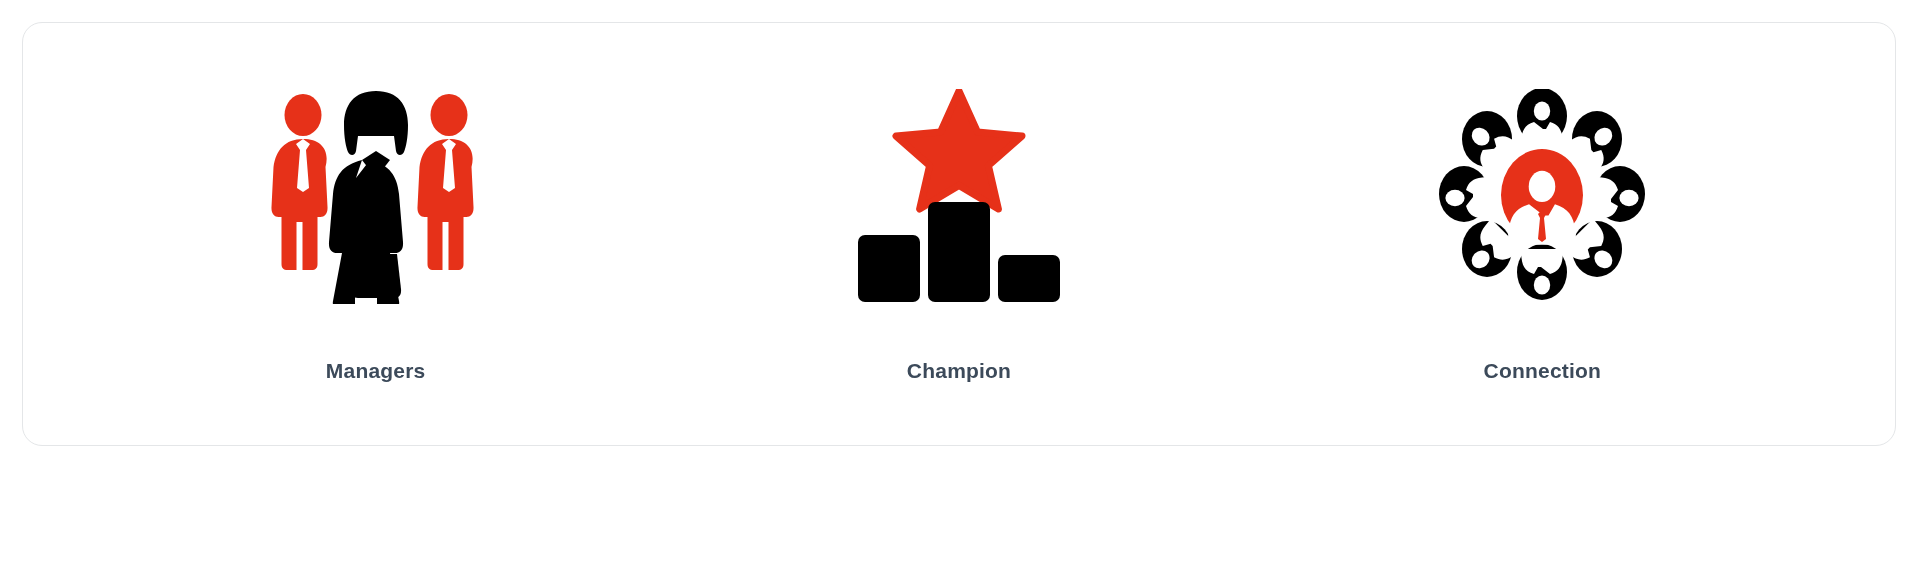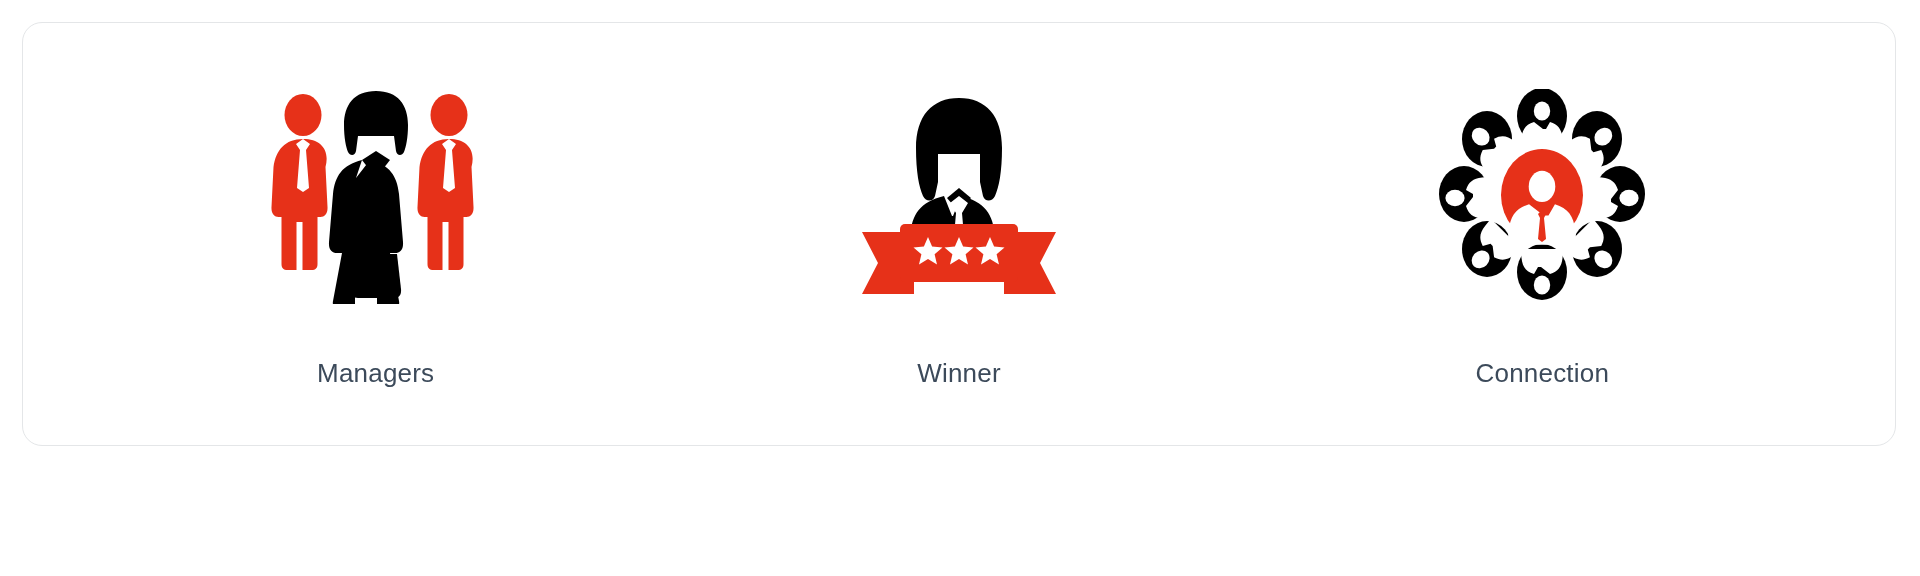--- a/index.html
+++ b/index.html
@@ -47,26 +47,26 @@
     display:flex;
     align-items:flex-end;
     justify-content:center;
     padding-bottom:8px;
     box-sizing:border-box;
   }
   .icon-wrap svg{display:block;}
 
   .label{
     margin-top:48px;
-    font-size:26px;
+    font-size:21px;
     line-height:1;
     color:#3c4a5a;
     letter-spacing:0.2px;
     white-space:nowrap;
-    font-weight:400;
+    font-weight:700;
   }
 </style>
 </head>
 <body>
 
 <div class="stage">
 
   <div class="card"></div>
 
   <div class="row">
@@ -95,54 +95,34 @@
             <path d="M105 62l-14 9 14 18 14-18z"></path>
             <path d="M91 71c-20 5-27 16-29 34l-4 48c-0.5 8 3 11 8 11l5 0 -9 48c-1 5 2 8 7 8l15 0 0 -43 22 0 0 43 15 0c5 0 8-3 7-8l-9-48 5 0c5 0 8.5-3 8-11l-4-48c-2-18-9-29-29-34l-14 18z"></path>
 
             <path d="M84 165l-4 35c-0.6 6 2 9 7 9l36 0c5 0 7.6-3 7-9l-4-35z"></path>
           </g>
         </svg>
       </div>
       <div class="label">Managers</div>
     </div>
 
+
     <div class="cell">
       <div class="icon-wrap">
-        <svg width="206" height="212" viewBox="0 0 206 212" aria-hidden="true">
+        <svg width="205" height="215" viewBox="0 0 205 215" aria-hidden="true">
 
-          <g fill="#000000">
+          <path d="M103 2l18.5 41 44.5 4 -33.6 29.6 10 43.4 -39.4-23.6 -39.4 23.6 10-43.4 -33.6-29.6 44.5-4z" fill="#E63119" stroke="#E63119" stroke-width="7" stroke-linejoin="round"></path>
 
-            <path d="M103 6C76 6 60 24 60 56c0 24 3 39 7 48 3 6 10 6 12 0l3-14 0-28 42 0 0 28 3 14c2 6 9 6 12 0 4-9 7-24 7-48C146 24 130 6 103 6z"></path>
-
-            <path d="M78 40c6-10 15-15 25-15s19 5 25 15l0 16-50 0z"></path>
-
-            <path d="M103 96l-12 10 12 14 12-14z"></path>
-
-            <path d="M88 104c-24 6-32 18-34 40l-2 24 38 0 0-24 13 0 0 24 38 0 -2-24c-2-22-10-34-34-40l-8 20-1 0z"></path>
-          </g>
-
-          <path d="M103 104l-9 7 6 10-4 47 7 0 7 0 -4-47 6-10z" fill="#ffffff"></path>
-
-          <g fill="#E63119">
-            <path d="M6 140l52 0 0 62 -52 0 16-31z"></path>
-            <path d="M200 140l-52 0 0 62 52 0 -16-31z"></path>
-          </g>
-
-          <rect x="44" y="132" width="118" height="58" rx="5" fill="#E63119"></rect>
-
-          <g fill="#ffffff">
-            <path d="M72 145l4.1 9.6 10.4 0.8 -7.9 6.8 2.4 10.2 -9-5.5 -9 5.5 2.4-10.2 -7.9-6.8 10.4-0.8z"></path>
-            <path d="M103 145l4.1 9.6 10.4 0.8 -7.9 6.8 2.4 10.2 -9-5.5 -9 5.5 2.4-10.2 -7.9-6.8 10.4-0.8z"></path>
-            <path d="M134 145l4.1 9.6 10.4 0.8 -7.9 6.8 2.4 10.2 -9-5.5 -9 5.5 2.4-10.2 -7.9-6.8 10.4-0.8z"></path>
-          </g>
+          <rect x="2" y="146" width="62" height="67" rx="7" fill="#000000"></rect>
+          <rect x="72" y="113" width="62" height="100" rx="7" fill="#000000"></rect>
+          <rect x="142" y="166" width="62" height="47" rx="7" fill="#000000"></rect>
         </svg>
       </div>
-      <div class="label">Winner</div>
+      <div class="label">Champion</div>
     </div>
-
 
 
     <div class="cell">
       <div class="icon-wrap">
         <svg width="208" height="215" viewBox="0 0 208 215" aria-hidden="true">
           <defs>
 
             <g id="person">
               <ellipse cx="0" cy="-9" rx="8.2" ry="9.6"></ellipse>
               <path d="M-8 2c-8 2.5-11.5 7-12.5 16l-1 9 43 0 -1-9c-1-9-4.5-13.5-12.5-16l-4 7 -3 0z"></path>

